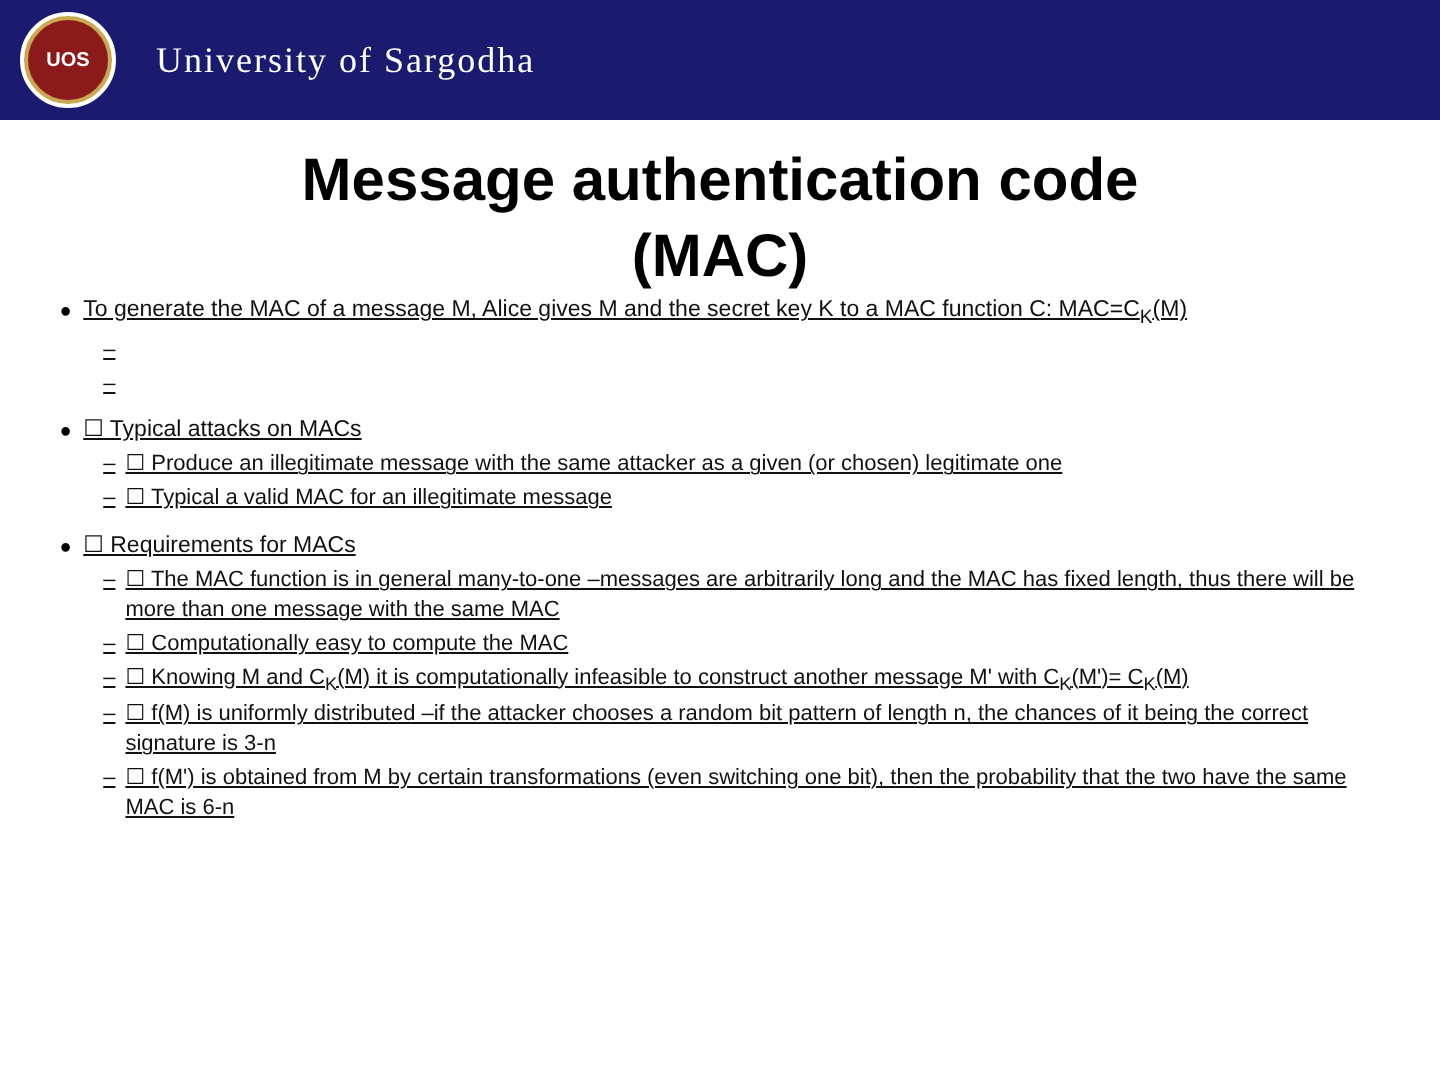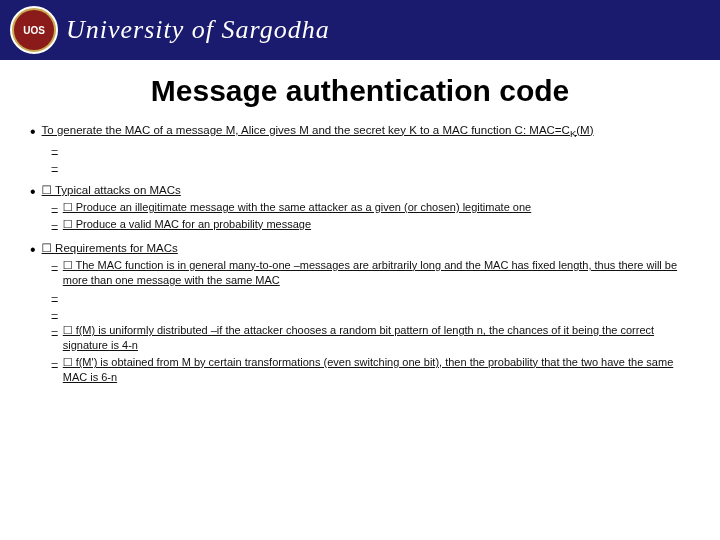--- a/index.html
+++ b/index.html
@@ -45,38 +45,36 @@
     .logo-text {
       color: #fff;
       font-size: 10px;
       font-weight: bold;
       text-align: right;
       line-height: 1.1;
     }
 
     .university-name {
       color: #fff;
-      font-size: 26px;
-      font-style: italic;
-      margin-left: 8px;
+      font-size: 18px;
+      margin-left: 20px;
       font-family: Georgia, serif;
       letter-spacing: 1px;
     }
 
     .content {
       padding: 12px 30px 10px 30px;
     }
 
     .page-title {
       font-size: 30px;
       font-weight: bold;
       color: #000;
       text-align: center;
       line-height: 1.25;
-      margin-bottom: 12px;
     }
 
     .bullet-section {
       margin-bottom: 6px;
     }
 
     .bullet-item {
       display: flex;
       align-items: flex-start;
       margin-bottom: 5px;
@@ -122,20 +120,21 @@
     <div class="logo-inner">
       <span class="logo-text">UOS</span>
     </div>
   </div>
   <span class="university-name">University of Sargodha</span>
 </div>
 
 <div class="content">
   <div class="page-title">
     <span>Message authentication code</span><br>
+    <span>(MAC)</span>
   </div>
 
   <div class="bullet-section">
     <div class="bullet-item">
       <span class="bullet-dot">•</span>
       <div class="bullet-content">
         To generate the MAC of a message M, Alice gives M and the secret key K to a MAC
         function C: MAC=C<sub>K</sub>(M)
         <div class="sub-list">
           <div class="sub-item">
@@ -154,46 +153,48 @@
       <span class="bullet-dot">•</span>
       <div class="bullet-content">
         ☐ Typical attacks on MACs
         <div class="sub-list">
           <div class="sub-item">
             <span class="sub-dash">–</span>
             <span>☐ Produce an illegitimate message with the same attacker as a given (or chosen) legitimate one</span>
           </div>
           <div class="sub-item">
             <span class="sub-dash">–</span>
-            <span>☐ Produce a valid MAC for an probability message</span>
+            <span>☐ Typical a valid MAC for an illegitimate message</span>
           </div>
         </div>
       </div>
     </div>
   </div>
 
   <div class="bullet-section">
     <div class="bullet-item">
       <span class="bullet-dot">•</span>
       <div class="bullet-content">
         ☐ Requirements for MACs
         <div class="sub-list">
           <div class="sub-item">
             <span class="sub-dash">–</span>
             <span>☐ The MAC function is in general many-to-one –messages are arbitrarily long and the MAC has fixed length, thus there will be more than one message with the same MAC</span>
           </div>
           <div class="sub-item">
             <span class="sub-dash">–</span>
-          </div>
-          <div class="sub-item">
-            <span class="sub-dash">–</span>
-          </div>
-          <div class="sub-item">
-            <span class="sub-dash">–</span>
-            <span>☐ f(M) is uniformly distributed –if the attacker chooses a random bit pattern of length n, the chances of it being the correct signature is 4-n</span>
+            <span>☐ Computationally easy to compute the MAC</span>
+          </div>
+          <div class="sub-item">
+            <span class="sub-dash">–</span>
+            <span>☐ Knowing M and C<sub>K</sub>(M) it is computationally infeasible to construct another message M' with C<sub>K</sub>(M')= C<sub>K</sub>(M)</span>
+          </div>
+          <div class="sub-item">
+            <span class="sub-dash">–</span>
+            <span>☐ f(M) is uniformly distributed –if the attacker chooses a random bit pattern of length n, the chances of it being the correct signature is 3-n</span>
           </div>
           <div class="sub-item">
             <span class="sub-dash">–</span>
             <span>☐ f(M') is obtained from M by certain transformations (even switching one bit), then the probability that the two have the same MAC is 6-n</span>
           </div>
         </div>
       </div>
     </div>
   </div>
 </div>

